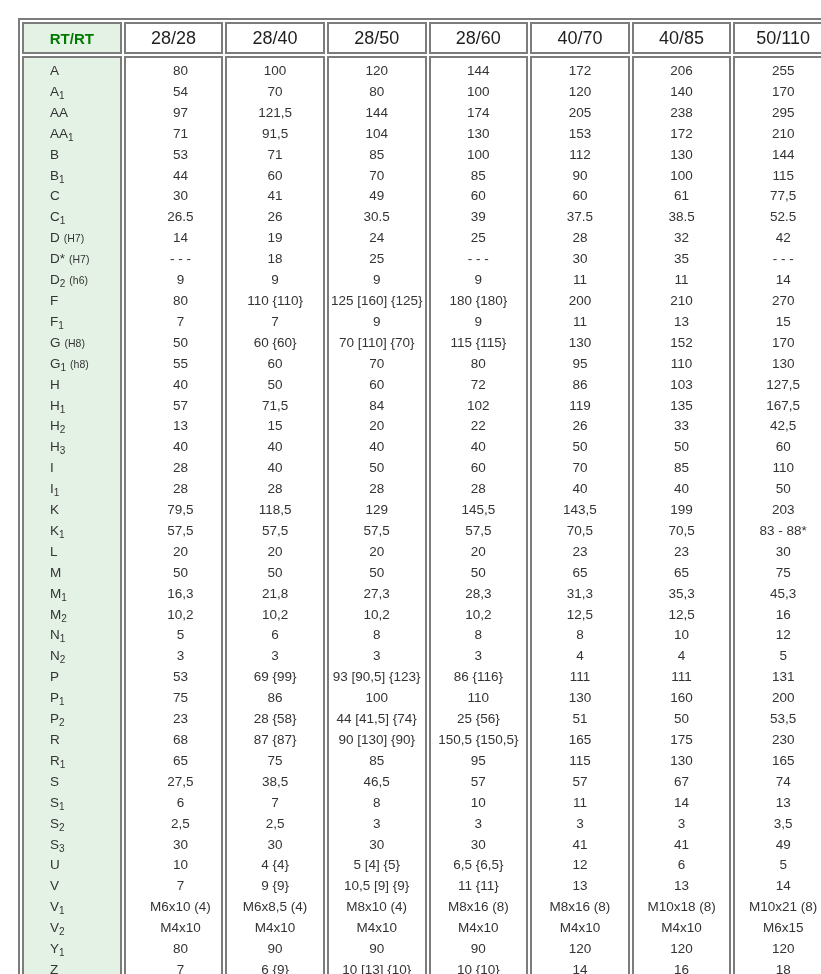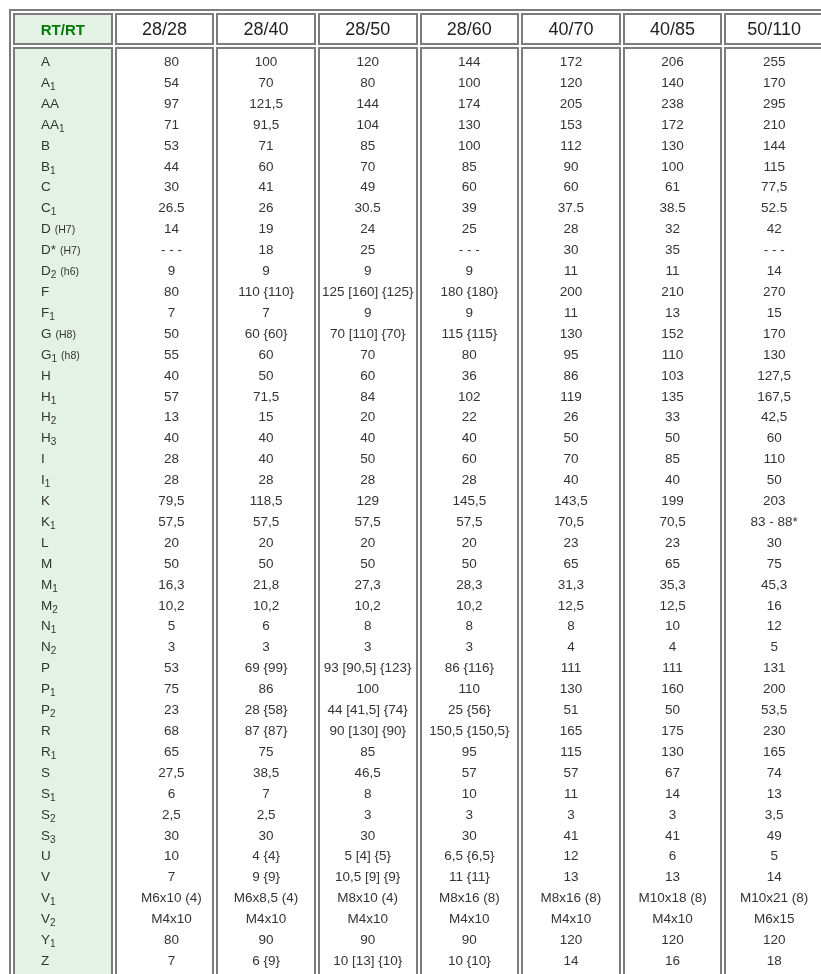--- a/index.html
+++ b/index.html
@@ -1,16 +1,16 @@
 <!DOCTYPE html>
 <html style="--greentx: #007a00; --greenbg: #e4f2e6; --border: #7c7c7c;"><head>
 <meta charset="utf-8">
 <style>
   html,body{margin:0;padding:0;background:#ffffff;}
-  .page{width:821px;height:974px;box-sizing:border-box;padding:9px;
+  .page{width:821px;height:974px;box-sizing:border-box;padding:18px;
         font-family:"Liberation Sans",sans-serif;}
   table.dim{width:819px;table-layout:fixed;border-collapse:separate;
         border-spacing:2px;border:2px solid var(--border,#7c7c7c);background:#ffffff;}
   th,td{border:2px solid var(--border,#7c7c7c);box-sizing:border-box;overflow:hidden;}
   th{height:32px;font-size:18px;font-weight:normal;color:#1f1f1f;
      text-align:center;vertical-align:middle;background:#ffffff;}
   th.corner{background:var(--greenbg,#e4f2e6);color:var(--greentx,#007a00);
      font-weight:bold;font-size:15px;}
   td{vertical-align:top;padding:3px 0 2px 0;background:#ffffff;}
   td.labels{background:var(--greenbg,#e4f2e6);}
@@ -232,21 +232,21 @@
             <div class="val">85</div>
             <div class="val">60</div>
             <div class="val">39</div>
             <div class="val">25</div>
             <div class="val">- - -</div>
             <div class="val">9</div>
             <div class="val">180 {180}</div>
             <div class="val">9</div>
             <div class="val">115 {115}</div>
             <div class="val">80</div>
-            <div class="val">36</div>
+            <div class="val">72</div>
             <div class="val">102</div>
             <div class="val">22</div>
             <div class="val">40</div>
             <div class="val">60</div>
             <div class="val">28</div>
             <div class="val">145,5</div>
             <div class="val">57,5</div>
             <div class="val">20</div>
             <div class="val">50</div>
             <div class="val">28,3</div>

